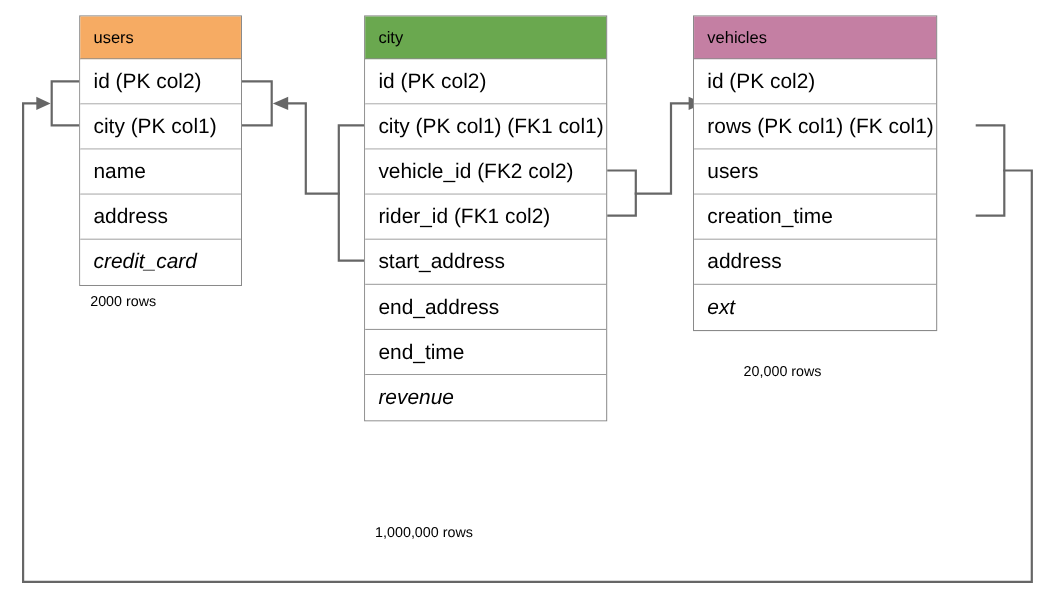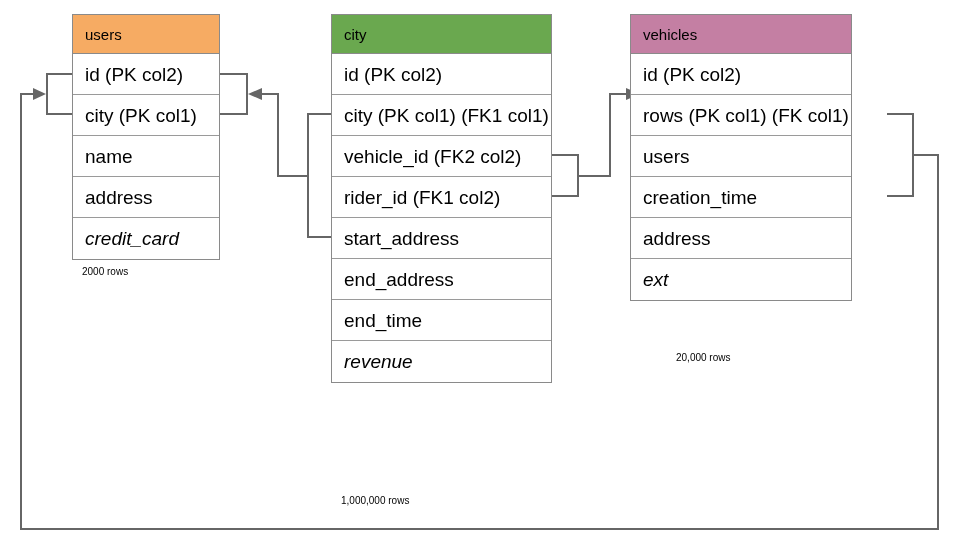--- a/index.html
+++ b/index.html
@@ -12,24 +12,24 @@
     border-bottom:1px solid #8a8a8a;box-sizing:border-box;white-space:nowrap;overflow:hidden;}
   .hdr-users{background:#F6AB63;}
   .hdr-rides{background:#6AA84F;}
   .hdr-vehicles{background:#C47FA3;}
   .db-row{height:41px;line-height:41px;padding:0 0 0 12px;font-size:19px;
     border-bottom:1px solid #9a9a9a;box-sizing:border-box;white-space:nowrap;overflow:hidden;background:#fff;}
   .db-row:last-child{border-bottom:none;font-style:italic;}
   #users-table{left:72px;top:14px;width:148px;}
   #rides-table{left:331px;top:14px;width:221px;}
   #vehicles-table{left:630px;top:14px;width:222px;}
-  .row-count{position:absolute;font-size:10px;color:#000;white-space:nowrap;}
+  .row-count{position:absolute;font-size:13px;color:#000;white-space:nowrap;}
   #users-rowcount{left:82px;top:266px;}
-  #rides-rowcount{left:341px;top:476px;margin-top:19px;}
-  #vehicles-rowcount{left:676px;top:352px;}
+  #rides-rowcount{left:341px;top:476px;}
+  #vehicles-rowcount{left:676px;top:330px;}
   #connector-layer{position:absolute;left:0;top:0;width:960px;height:540px;pointer-events:none;}
   .conn{stroke:#666666;stroke-width:2;fill:none;stroke-linecap:square;stroke-linejoin:miter;}
   .arrowhead{fill:#666666;stroke:none;}
 </style>
 </head>
 <body>
 
 <div id="canvas">
 
   <svg id="connector-layer" viewBox="0 0 960 540" xmlns="http://www.w3.org/2000/svg">

